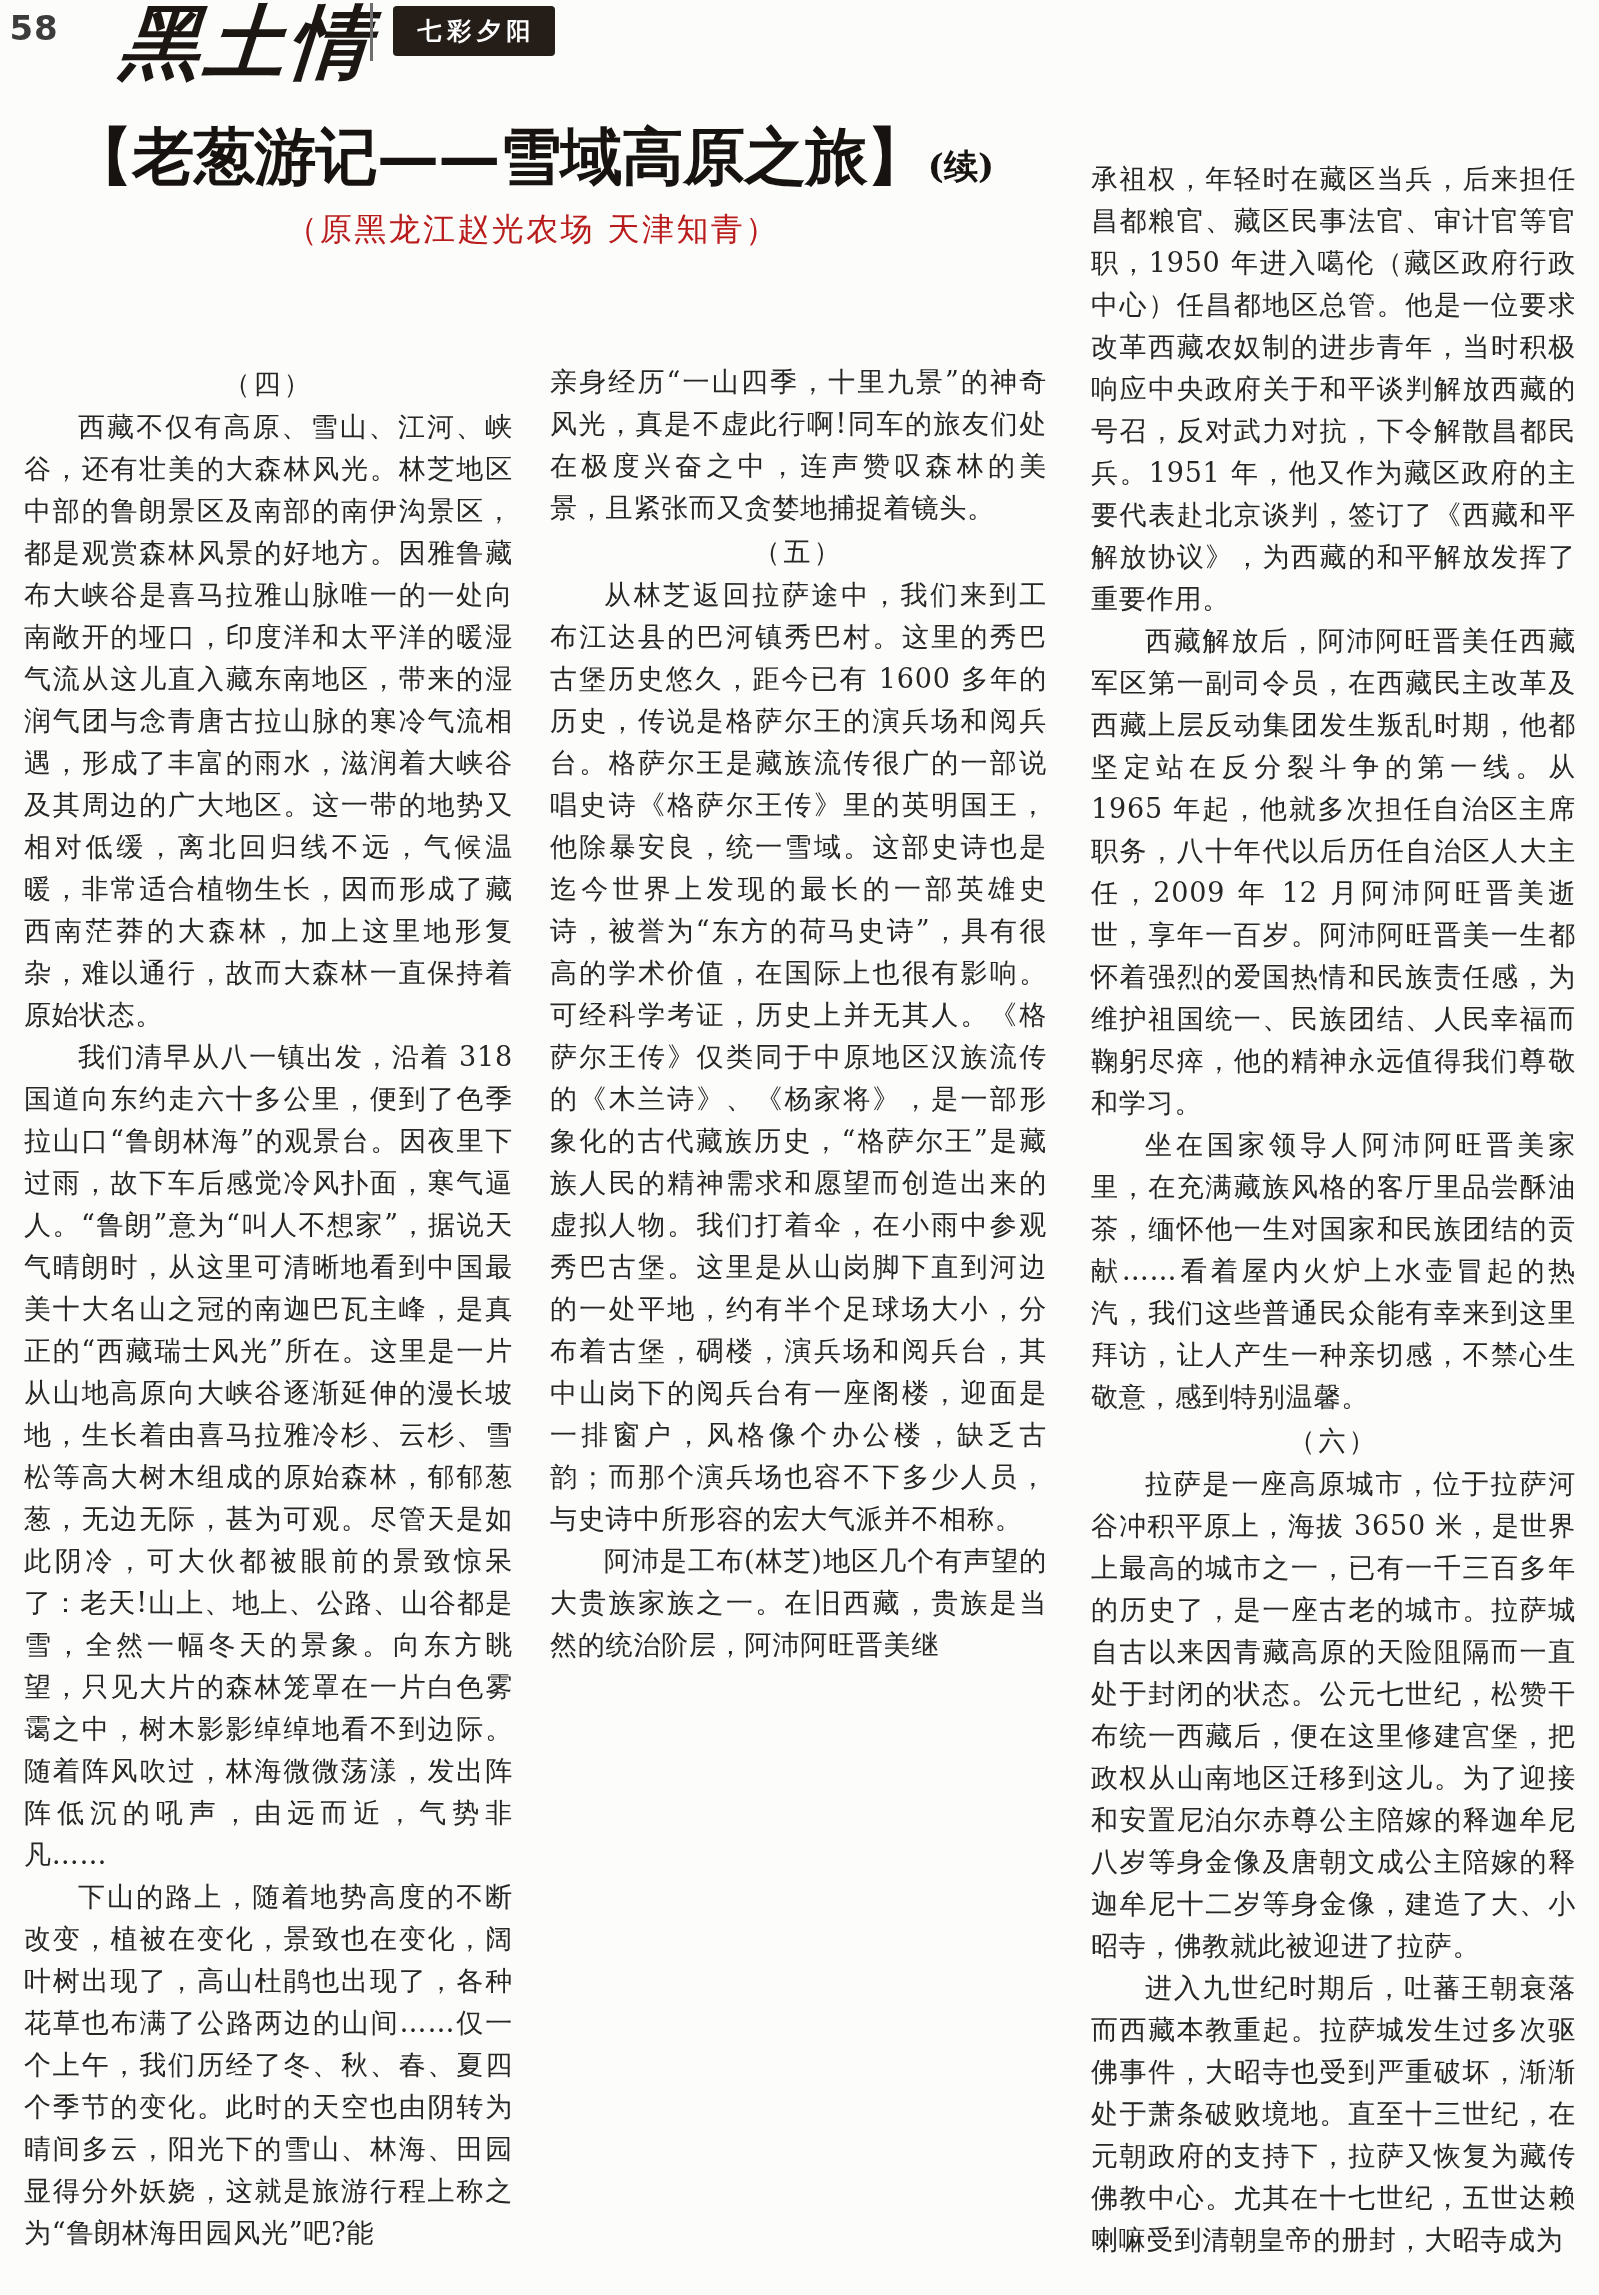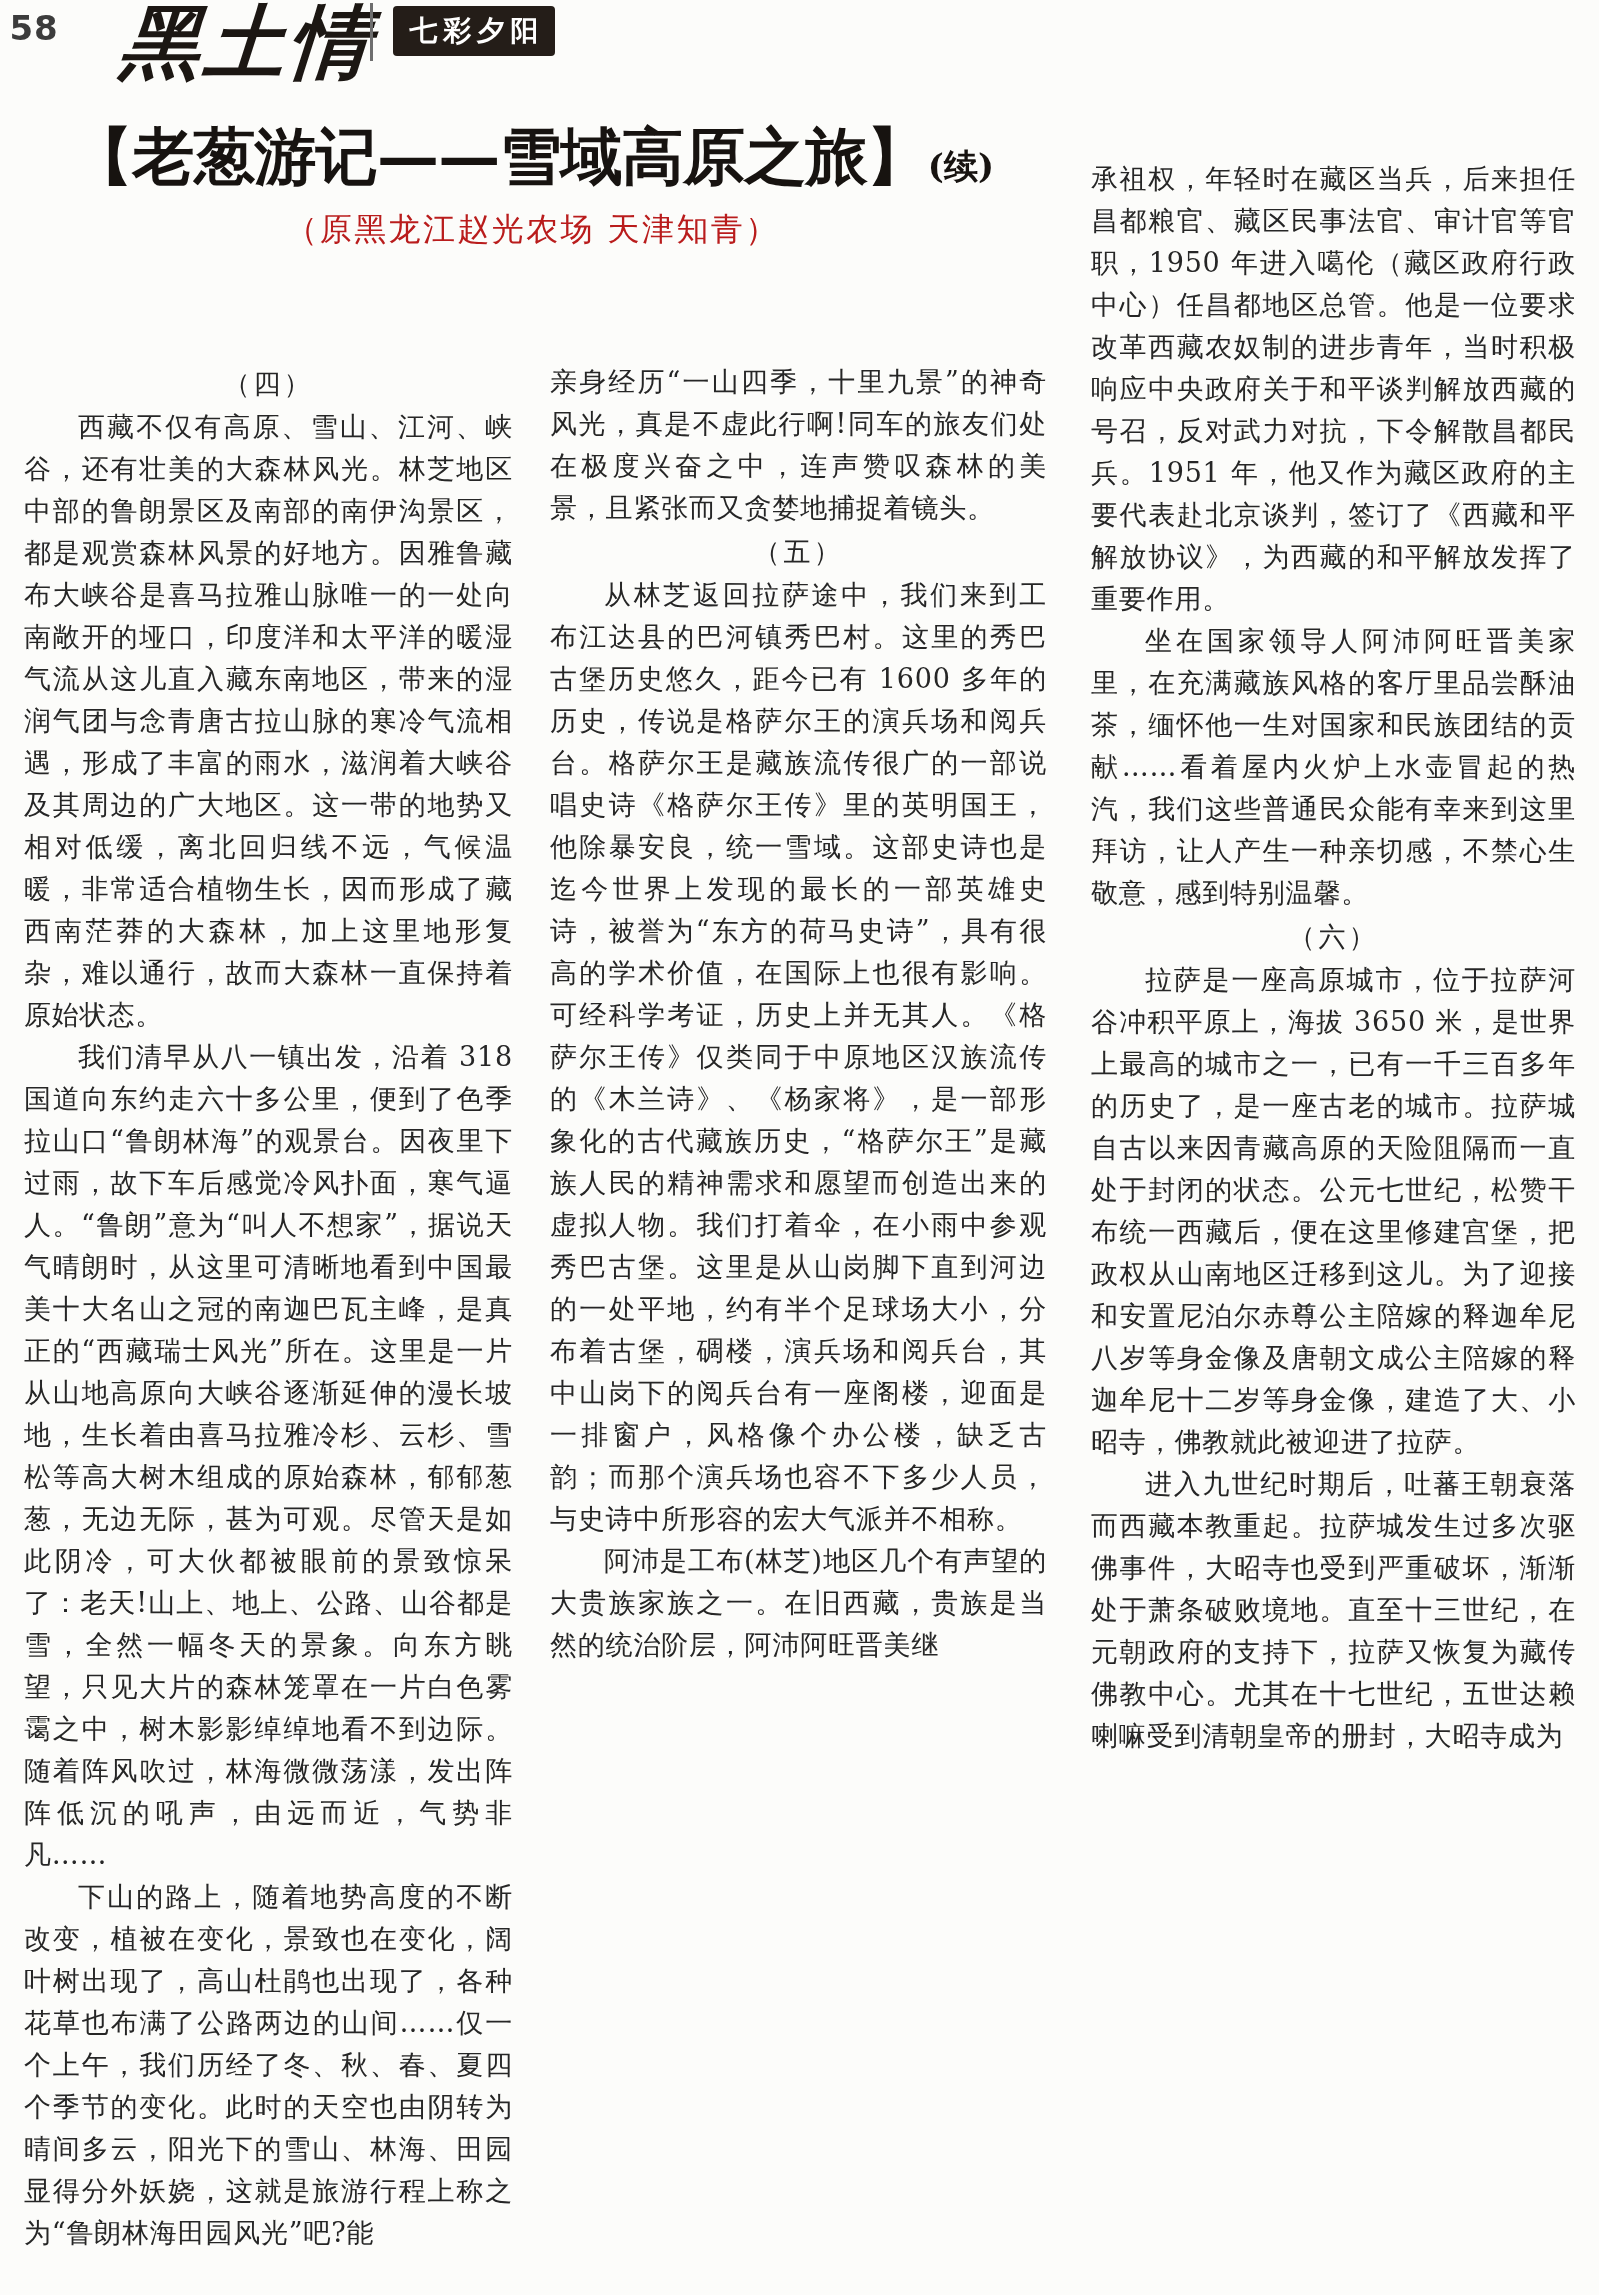--- a/index.html
+++ b/index.html
@@ -32,21 +32,21 @@
   .header-divider{
     position:absolute;left:370px;top:3.2px;
     width:3.2px;height:58px;background:#6e6e6e;
   }
   .section-badge{
     position:absolute;left:393px;top:6.4px;
     width:162px;height:50px;
     background:#241d18;border-radius:4px;
     display:flex;align-items:center;justify-content:center;
     font-family:"DejaVu Sans", sans-serif;
-    font-size:28px;font-weight:bold;color:#ffffff;letter-spacing:5.6px;
+    font-size:24px;font-weight:bold;color:#ffffff;letter-spacing:5.6px;
     text-indent:5.6px;
     text-align:right;
   }
   
   .title-block{
     position:absolute;left:24px;top:118px;width:1017px;
     text-align:center;
   }
   .article-title{
     font-size:62px;font-weight:bold;color:#171310;
@@ -107,20 +107,21 @@
       <div class="block para">下山的路上，随着地势高度的不断改变，植被在变化，景致也在变化，阔叶树出现了，高山杜鹃也出现了，各种花草也布满了公路两边的山间……仅一个上午，我们历经了冬、秋、春、夏四个季节的变化。此时的天空也由阴转为晴间多云，阳光下的雪山、林海、田园显得分外妖娆，这就是旅游行程上称之为“鲁朗林海田园风光”吧?能</div>
     </div>
   <div class="col col-2">
       <div class="block cont">亲身经历“一山四季，十里九景”的神奇风光，真是不虚此行啊!同车的旅友们处在极度兴奋之中，连声赞叹森林的美景，且紧张而又贪婪地捕捉着镜头。</div>
       <div class="block heading">（五）</div>
       <div class="block para">从林芝返回拉萨途中，我们来到工布江达县的巴河镇秀巴村。这里的秀巴古堡历史悠久，距今已有 1600 多年的历史，传说是格萨尔王的演兵场和阅兵台。格萨尔王是藏族流传很广的一部说唱史诗《格萨尔王传》里的英明国王，他除暴安良，统一雪域。这部史诗也是迄今世界上发现的最长的一部英雄史诗，被誉为“东方的荷马史诗”，具有很高的学术价值，在国际上也很有影响。可经科学考证，历史上并无其人。《格萨尔王传》仅类同于中原地区汉族流传的《木兰诗》、《杨家将》，是一部形象化的古代藏族历史，“格萨尔王”是藏族人民的精神需求和愿望而创造出来的虚拟人物。我们打着伞，在小雨中参观秀巴古堡。这里是从山岗脚下直到河边的一处平地，约有半个足球场大小，分布着古堡，碉楼，演兵场和阅兵台，其中山岗下的阅兵台有一座阁楼，迎面是一排窗户，风格像个办公楼，缺乏古韵；而那个演兵场也容不下多少人员，与史诗中所形容的宏大气派并不相称。</div>
       <div class="block para">阿沛是工布(林芝)地区几个有声望的大贵族家族之一。在旧西藏，贵族是当然的统治阶层，阿沛阿旺晋美继</div>
     </div>
   <div class="col col-3">
       <div class="block cont">承祖权，年轻时在藏区当兵，后来担任昌都粮官、藏区民事法官、审计官等官职，1950 年进入噶伦（藏区政府行政中心）任昌都地区总管。他是一位要求改革西藏农奴制的进步青年，当时积极响应中央政府关于和平谈判解放西藏的号召，反对武力对抗，下令解散昌都民兵。1951 年，他又作为藏区政府的主要代表赴北京谈判，签订了《西藏和平解放协议》，为西藏的和平解放发挥了重要作用。</div>
+      <div class="block para">西藏解放后，阿沛阿旺晋美任西藏军区第一副司令员，在西藏民主改革及西藏上层反动集团发生叛乱时期，他都坚定站在反分裂斗争的第一线。从 1965 年起，他就多次担任自治区主席职务，八十年代以后历任自治区人大主任，2009 年 12 月阿沛阿旺晋美逝世，享年一百岁。阿沛阿旺晋美一生都怀着强烈的爱国热情和民族责任感，为维护祖国统一、民族团结、人民幸福而鞠躬尽瘁，他的精神永远值得我们尊敬和学习。</div>
       <div class="block para">坐在国家领导人阿沛阿旺晋美家里，在充满藏族风格的客厅里品尝酥油茶，缅怀他一生对国家和民族团结的贡献……看着屋内火炉上水壶冒起的热汽，我们这些普通民众能有幸来到这里拜访，让人产生一种亲切感，不禁心生敬意，感到特别温馨。</div>
       <div class="block heading">（六）</div>
       <div class="block para">拉萨是一座高原城市，位于拉萨河谷冲积平原上，海拔 3650 米，是世界上最高的城市之一，已有一千三百多年的历史了，是一座古老的城市。拉萨城自古以来因青藏高原的天险阻隔而一直处于封闭的状态。公元七世纪，松赞干布统一西藏后，便在这里修建宫堡，把政权从山南地区迁移到这儿。为了迎接和安置尼泊尔赤尊公主陪嫁的释迦牟尼八岁等身金像及唐朝文成公主陪嫁的释迦牟尼十二岁等身金像，建造了大、小昭寺，佛教就此被迎进了拉萨。</div>
       <div class="block para">进入九世纪时期后，吐蕃王朝衰落而西藏本教重起。拉萨城发生过多次驱佛事件，大昭寺也受到严重破坏，渐渐处于萧条破败境地。直至十三世纪，在元朝政府的支持下，拉萨又恢复为藏传佛教中心。尤其在十七世纪，五世达赖喇嘛受到清朝皇帝的册封，大昭寺成为</div>
     </div>
 
 </div>
 
 
 </body></html>

